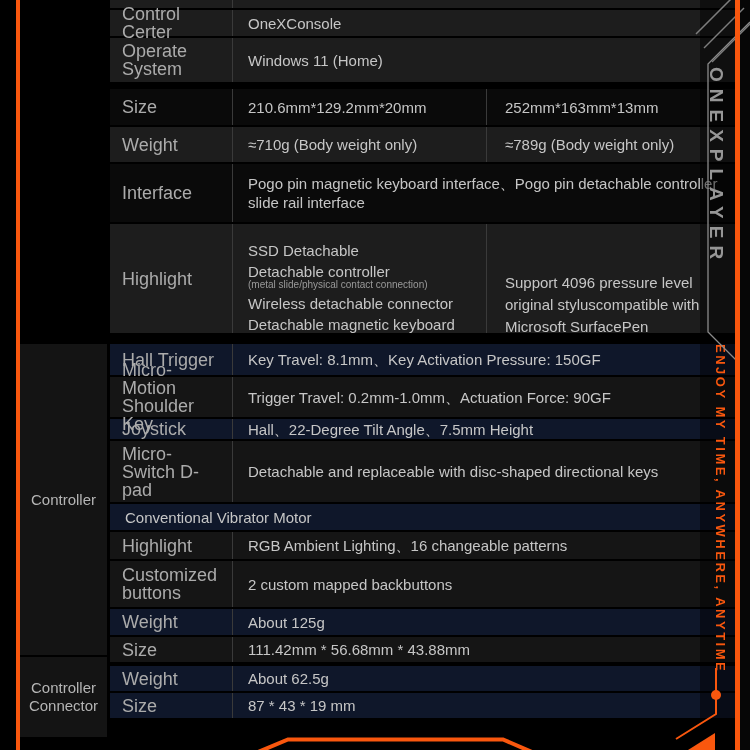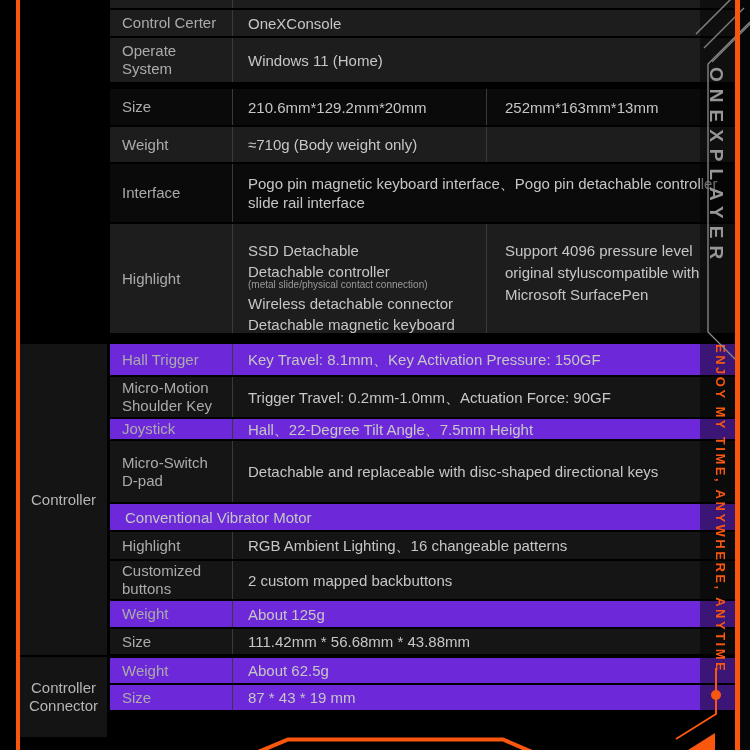--- a/index.html
+++ b/index.html
@@ -11,35 +11,35 @@
   .group-col { position:absolute; left:20px; top:0; width:87px; height:750px; background:#000; }
   .group-cell { position:absolute; left:0; width:87px; background:#141414; display:flex; align-items:center; justify-content:center; text-align:center; color:#b5b5b5; font-size:15px; line-height:18px; padding:0 4px; }
   .group-cell.controller { top:344px; height:311px; }
   .group-cell.connector  { top:657px; height:80px; }
 
   
   .table { position:absolute; left:110px; top:0; width:625px; }
   .row { display:flex; width:100%; }
   .row.shade-top  { background:#1d1d1d; }
   .row.shade-dark { background:#0a0a0a; }
-  .row.shade-L    { background:#6d28d9; }
+  .row.shade-L    { background:#0f172a; }
   .row.shade-D    { background:#151515; }
   .gap2  { height:2px;  background:#000; }
   .gap7  { height:7px;  background:#000; }
   .gap11 { height:11px; background:#000; }
   .cell { display:flex; align-items:center; }
-  .cell.label { width:123px; flex:none; border-right:1px solid #3a3a3a; padding:3px 8px 3px 12px; color:#ababab; font-size:15px; line-height:18px; }
+  .cell.label { width:123px; flex:none; border-right:1px solid #3a3a3a; padding:3px 8px 3px 12px; color:#ababab; font-size:18px; line-height:18px; }
   .cell.value { flex:1; padding:3px 10px 3px 15px; color:#c6c6c6; font-size:15px; line-height:19px; }
   .cell.value.first { width:254px; flex:none; border-right:1px solid #3a3a3a; }
   .cell.value.second { padding-left:18px; }
   .cell.value .wrap { max-width:470px; }
   .cell.top { align-items:flex-start; padding-top:16px; }
   .lines div { line-height:21px; }
   .lines .small { font-size:10px; line-height:11px; color:#9a9a9a; margin-top:-3px; margin-bottom:3px; }
-  .hl-right { max-width:220px; line-height:22px; }
+  .hl-right { max-width:220px; line-height:22px;margin-top:32px; }
 
   
   .right-strip { position:absolute; left:700px; top:0; width:35px; height:750px; background:rgba(0,0,0,0.45); }
   .right-black { position:absolute; left:740px; top:0; width:10px; height:750px; background:#060606; }
   .vtext { position:absolute; writing-mode:vertical-rl; text-orientation:mixed; font-weight:bold; white-space:nowrap; }
   .brand  { left:705px; top:67px;  color:#969696; font-size:19px; letter-spacing:7px; }
   .slogan { left:713px; top:344px; color:#f9570e; font-size:13px; letter-spacing:2.5px; }
 
   .decor { position:absolute; left:0; top:0; pointer-events:none; }
 </style>
@@ -76,20 +76,21 @@
     <div class="row shade-dark" style="height:36px">
       <div class="cell label">Size</div>
       <div class="cell value first">210.6mm*129.2mm*20mm</div>
       <div class="cell value second">252mm*163mm*13mm</div>
     </div>
     <div class="gap2"></div>
 
     <div class="row shade-top" style="height:35px">
       <div class="cell label">Weight</div>
       <div class="cell value first">≈710g (Body weight only)</div>
+      <div class="cell value second">≈789g (Body weight only)</div>
     </div>
     <div class="gap2"></div>
 
     <div class="row shade-dark" style="height:58px">
       <div class="cell label">Interface</div>
       <div class="cell value">
           <span class="wrap">Pogo pin magnetic keyboard interface、Pogo pin detachable controller slide rail interface</span>
         </div>
     </div>
     <div class="gap2"></div>
@@ -133,21 +134,21 @@
     <div class="gap2"></div>
     <div class="row shade-L" style="height:26px">
       <div class="cell value">Conventional Vibrator Motor</div>
     </div>
     <div class="gap2"></div>
     <div class="row shade-D" style="height:27px">
       <div class="cell label">Highlight</div>
       <div class="cell value">RGB Ambient Lighting、16 changeable patterns</div>
     </div>
     <div class="gap2"></div>
-    <div class="row shade-D" style="height:38px">
+    <div class="row shade-D" style="height:46px">
       <div class="cell label">Customized buttons</div>
       <div class="cell value">2 custom mapped backbuttons</div>
     </div>
     <div class="gap2"></div>
     <div class="row shade-L" style="height:26px">
       <div class="cell label">Weight</div>
       <div class="cell value">About 125g</div>
     </div>
     <div class="gap2"></div>
     <div class="row shade-D" style="height:25px">

